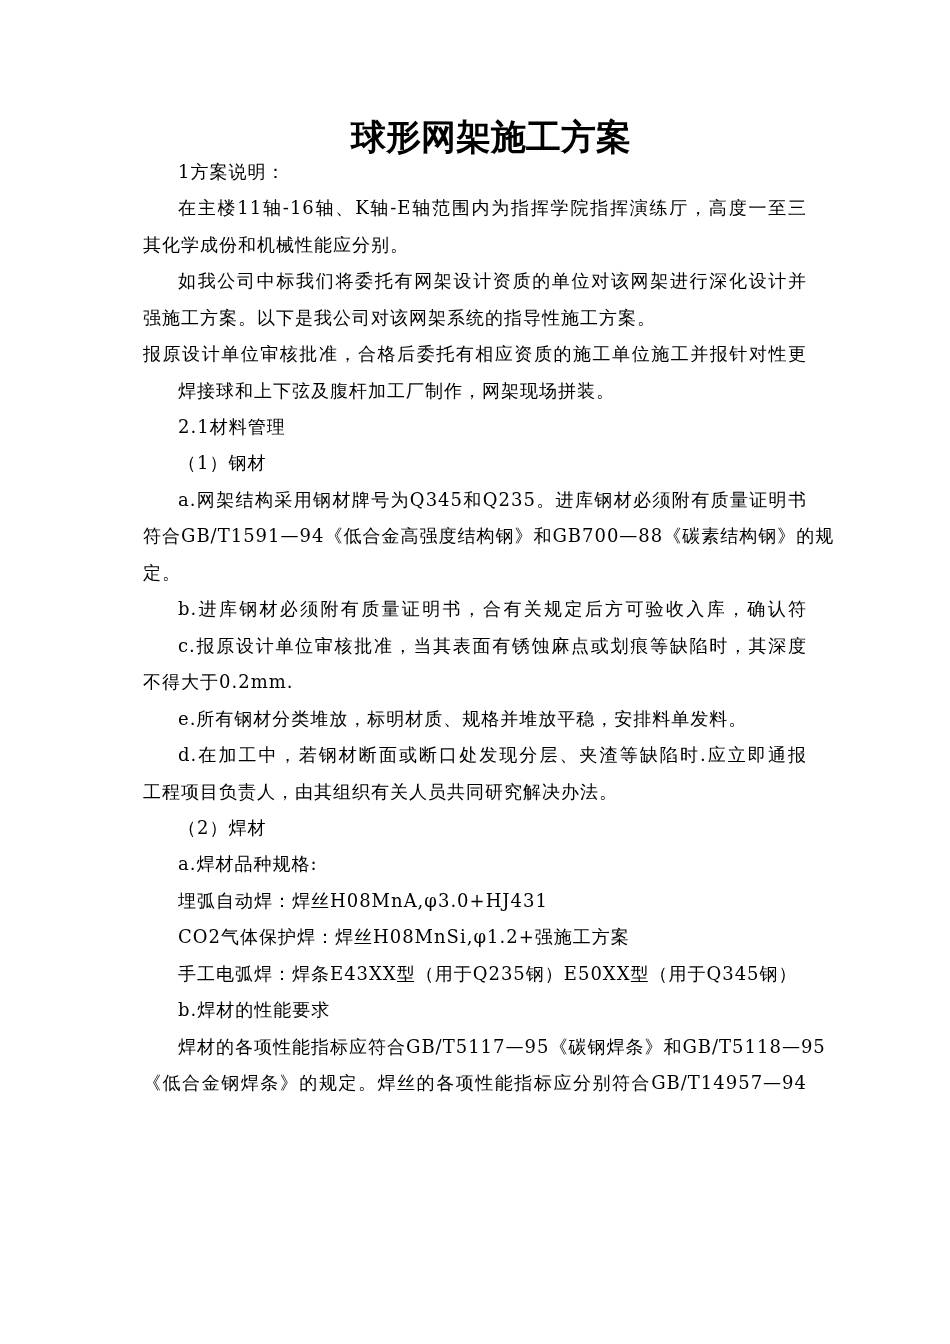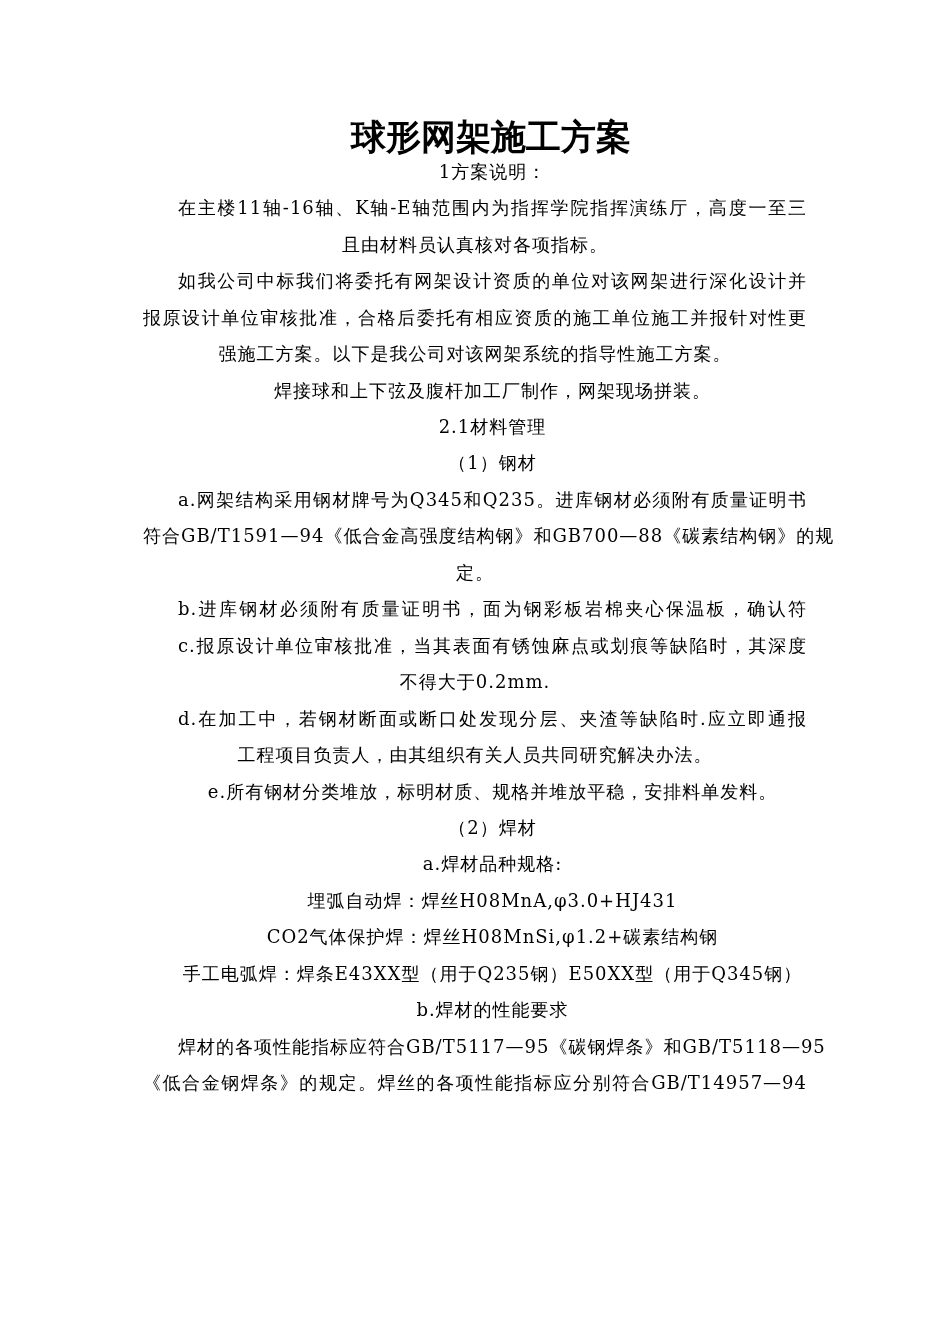--- a/index.html
+++ b/index.html
@@ -40,21 +40,21 @@
       top: 153.8px;
       width: 664px;
     }
     .para { margin: 0; padding: 0; }
     .ln {
       height: 36.46px;
       line-height: 36.46px;
       font-size: 18px;
       letter-spacing: 1px;
       white-space: nowrap;
-      text-align: center;
+      text-align: left;
       overflow: visible;
     }
     .ind { padding-left: 35px; }
     .jl {
       text-align: justify;
       text-align-last: justify;
       text-justify: inter-character;
     }
   </style>
 </head>
@@ -65,27 +65,27 @@
   <div class="doc-title">球形网架施工方案</div>
 
   <div class="body">
 
     <div class="para">
       <div class="ln ind">1方案说明：</div>
     </div>
 
     <div class="para">
       <div class="ln ind jl">在主楼11轴-16轴、K轴-E轴范围内为指挥学院指挥演练厅，高度一至三</div>
-      <div class="ln">且由材料员认真核对各项指标。</div>
+      <div class="ln">其化学成份和机械性能应分别。</div>
     </div>
 
     <div class="para">
       <div class="ln ind jl">如我公司中标我们将委托有网架设计资质的单位对该网架进行深化设计并</div>
+      <div class="ln">强施工方案。以下是我公司对该网架系统的指导性施工方案。</div>
       <div class="ln jl">报原设计单位审核批准，合格后委托有相应资质的施工单位施工并报针对性更</div>
-      <div class="ln">强施工方案。以下是我公司对该网架系统的指导性施工方案。</div>
     </div>
 
 
     <div class="para">
       <div class="ln ind">焊接球和上下弦及腹杆加工厂制作，网架现场拼装。</div>
     </div>
 
     <div class="para">
       <div class="ln ind">2.1材料管理</div>
     </div>
@@ -94,51 +94,51 @@
       <div class="ln ind">（1）钢材</div>
     </div>
 
     <div class="para">
       <div class="ln ind jl">a.网架结构采用钢材牌号为Q345和Q235。进库钢材必须附有质量证明书</div>
       <div class="ln jl">符合GB/T1591—94《低合金高强度结构钢》和GB700—88《碳素结构钢》的规</div>
       <div class="ln">定。</div>
     </div>
 
     <div class="para">
-      <div class="ln ind jl">b.进库钢材必须附有质量证明书，面为钢彩板岩棉夹心保温板，确认符</div>
+      <div class="ln ind jl">b.进库钢材必须附有质量证明书，合有关规定后方可验收入库，确认符</div>
     </div>
 
     <div class="para">
       <div class="ln ind jl">c.报原设计单位审核批准，当其表面有锈蚀麻点或划痕等缺陷时，其深度</div>
       <div class="ln">不得大于0.2mm.</div>
     </div>
 
     <div class="para">
-      <div class="ln ind jl">d.在加工中，若钢材断面或断口处发现分层、夹渣等缺陷时.应立即通报</div>
-      <div class="ln">工程项目负责人，由其组织有关人员共同研究解决办法。</div>
+      <div class="ln ind">e.所有钢材分类堆放，标明材质、规格并堆放平稳，安排料单发料。</div>
     </div>
 
     <div class="para">
-      <div class="ln ind">e.所有钢材分类堆放，标明材质、规格并堆放平稳，安排料单发料。</div>
+      <div class="ln ind jl">d.在加工中，若钢材断面或断口处发现分层、夹渣等缺陷时.应立即通报</div>
+      <div class="ln">工程项目负责人，由其组织有关人员共同研究解决办法。</div>
     </div>
 
     <div class="para">
       <div class="ln ind">（2）焊材</div>
     </div>
 
     <div class="para">
       <div class="ln ind">a.焊材品种规格:</div>
     </div>
 
     <div class="para">
       <div class="ln ind">埋弧自动焊：焊丝H08MnA,φ3.0+HJ431</div>
     </div>
 
     <div class="para">
-      <div class="ln ind">CO2气体保护焊：焊丝H08MnSi,φ1.2+碳素结构钢</div>
+      <div class="ln ind">CO2气体保护焊：焊丝H08MnSi,φ1.2+强施工方案</div>
     </div>
 
     <div class="para">
       <div class="ln ind">手工电弧焊：焊条E43XX型（用于Q235钢）E50XX型（用于Q345钢）</div>
     </div>
 
     <div class="para">
       <div class="ln ind">b.焊材的性能要求</div>
     </div>
 

